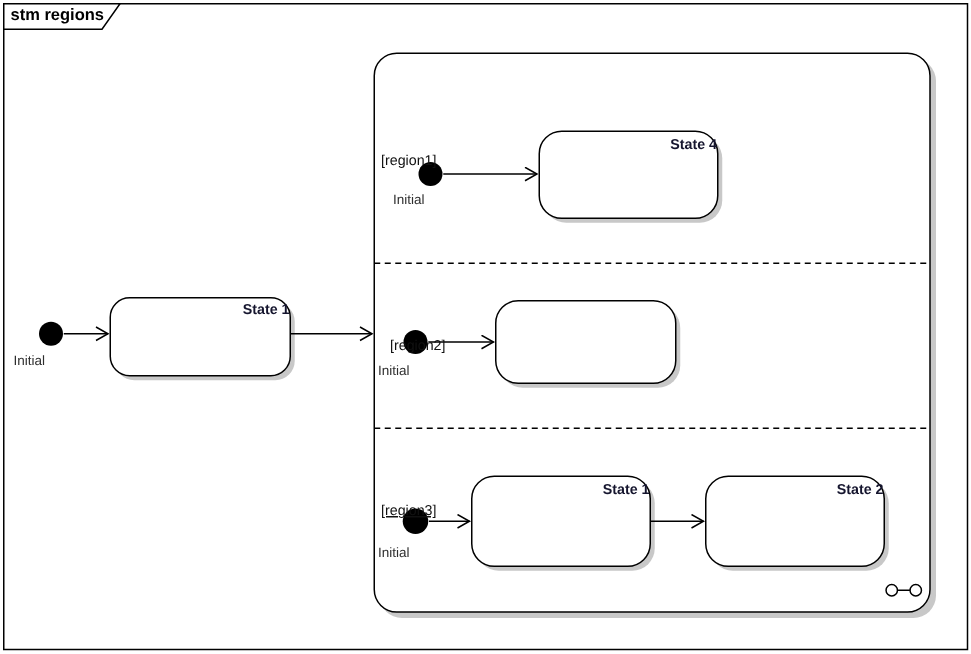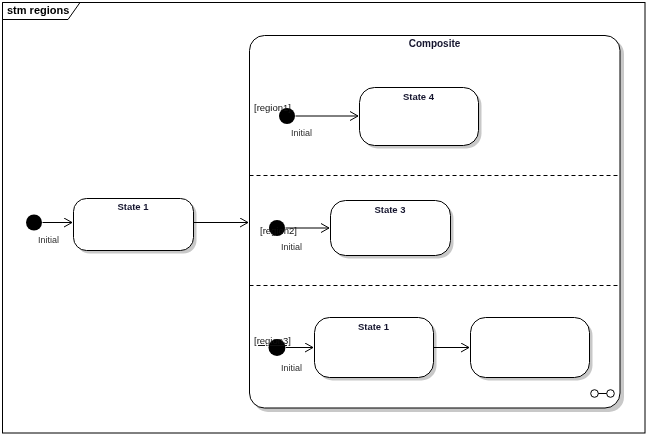--- a/index.html
+++ b/index.html
@@ -18,27 +18,27 @@
     color:#000000;
     font-family:"Liberation Sans", sans-serif;
     line-height:1.1;
   }
   .frame-title{left:7px;top:4px;font-size:11px;font-weight:bold;}
   .composite-title{left:249px;top:38px;width:371px;text-align:center;font-size:10px;font-weight:bold;color:#15152e;}
   .region-lbl{font-size:9.5px;color:#111111;margin-top:44px;}
   .region-lbl.r1{left:254px;top:59px;}
   .region-lbl.r2{left:260px;top:182px;}
   .region-lbl.r3{left:254px;top:292px;text-decoration:underline;}
-  .state-lbl{font-size:9.5px;font-weight:bold;text-align:center;color:#15152e;}
+  .state-lbl{font-size:9.5px;font-weight:bold;text-align:right;color:#15152e;}
   .state-lbl.outer-s1{left:73px;width:120px;top:202px;}
   .state-lbl.s4{left:359px;width:119px;top:92px;}
   .state-lbl.s3{left:330px;width:120px;top:205px;}
   .state-lbl.r3s1{left:314px;width:119px;top:322px;}
   .state-lbl.s2{left:470px;width:119px;top:322px;}
-  .init-lbl{font-size:9px;text-align:right;color:#2e2e2e;}
+  .init-lbl{font-size:9px;text-align:left;color:#2e2e2e;}
   .init-lbl.outer{left:9px;width:50px;top:236px;}
   .init-lbl.r1{left:262px;width:50px;top:129px;}
   .init-lbl.r2{left:252px;width:50px;top:243px;}
   .init-lbl.r3{left:252px;width:50px;top:364px;}
 </style>
 </head>
 <body>
 
 <div class="stage">
 
@@ -93,29 +93,28 @@
       <rect x="314.5" y="317.5" width="119" height="60" rx="15" fill="#ffffff" stroke="#000000"></rect>
     </g>
     <line x1="433.5" y1="347.5" x2="469" y2="347.5" stroke="#000000" marker-end="url(#arrowOpen)"></line>
     <g>
       <rect x="473.5" y="320.5" width="119" height="60" rx="15" fill="#c8c8c8"></rect>
       <rect x="470.5" y="317.5" width="119" height="60" rx="15" fill="#ffffff" stroke="#000000"></rect>
     </g>
   </svg>
 
   <div class="lbl frame-title">stm regions</div>
-  <div class="lbl composite-title">Composite</div>
 
   <div class="lbl region-lbl r1">[region1]</div>
   <div class="lbl region-lbl r2">[region2]</div>
   <div class="lbl region-lbl r3">[region3]</div>
 
   <div class="lbl state-lbl outer-s1">State 1</div>
   <div class="lbl state-lbl s4">State 4</div>
-  <div class="lbl state-lbl s3">State 3</div>
   <div class="lbl state-lbl r3s1">State 1</div>
+  <div class="lbl state-lbl s2">State 2</div>
 
   <div class="lbl init-lbl outer">Initial</div>
   <div class="lbl init-lbl r1">Initial</div>
   <div class="lbl init-lbl r2">Initial</div>
   <div class="lbl init-lbl r3">Initial</div>
 
 </div>
 
 </body></html>

